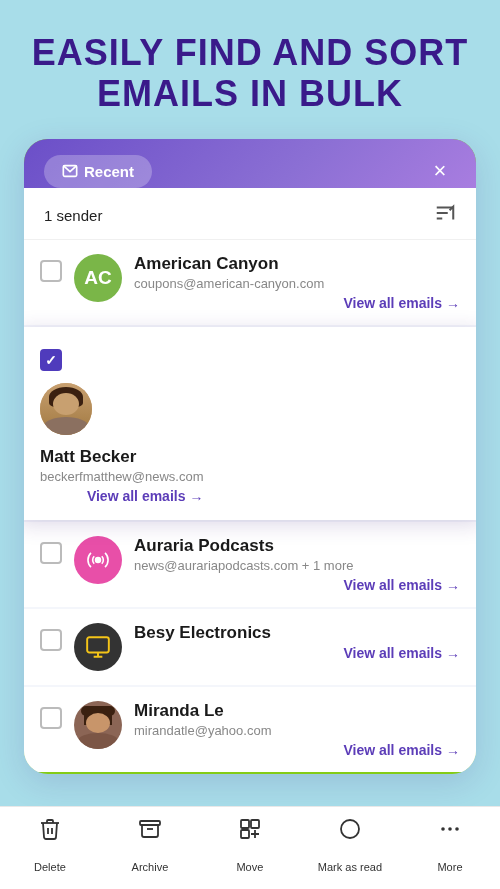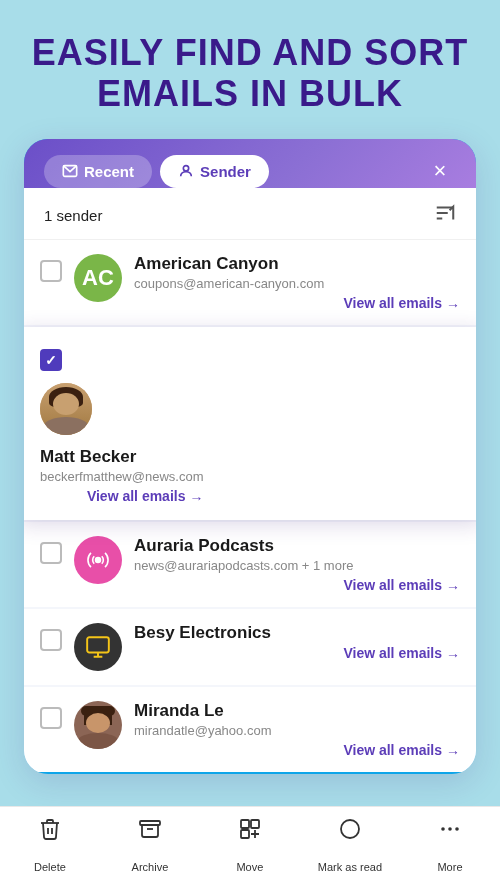--- a/index.html
+++ b/index.html
@@ -20,21 +20,21 @@
       font-size: 36px;
       font-weight: 900;
       line-height: 1.15;
       text-transform: uppercase;
       letter-spacing: 1px;
     }
 
     
     .main-card {
       margin: 0 24px;
-      background: #0ea5e9;
+      background: #84cc16;
       border-radius: 24px;
       overflow: hidden;
       box-shadow: 0 8px 32px rgba(60,30,120,0.15);
     }
 
     
     .card-header {
       background: linear-gradient(135deg, #6b4fc8 0%, #8b6fd4 60%, #a87de0 100%);
       padding: 16px 20px 0 20px;
       position: relative;
@@ -153,21 +153,21 @@
     }
 
     .avatar {
       width: 48px;
       height: 48px;
       border-radius: 50%;
       flex-shrink: 0;
       display: flex;
       align-items: center;
       justify-content: center;
-      font-size: 22px;
+      font-size: 19px;
       font-weight: 700;
       color: white;
       overflow: hidden;
     }
 
     .avatar-ac { background: #7ab648; }
 
     .sender-info {
       flex: 1;
       min-width: 0;
@@ -247,27 +247,20 @@
 <div class="main-card">
 
   <div class="card-header">
     <div class="tabs-row">
       <div class="tab tab-recent">
         <svg width="16" height="16" viewBox="0 0 24 24" fill="none" stroke="white" stroke-width="2.5">
           <rect x="2" y="4" width="20" height="16" rx="2"></rect>
           <polyline points="2,4 12,13 22,4"></polyline>
         </svg>
         <span>Recent</span>
-      </div>
-      <div class="tab tab-sender">
-        <svg width="16" height="16" viewBox="0 0 24 24" fill="none" stroke="#5c3db8" stroke-width="2.5">
-          <circle cx="12" cy="8" r="4"></circle>
-          <path d="M4 20c0-4 3.6-7 8-7s8 3 8 7"></path>
-        </svg>
-        <span>Sender</span>
       </div>
       <div class="close-btn">×</div>
     </div>
   </div>
 
   <div class="sort-bar">
     <span class="sender-count">1 sender</span>
     <div class="sort-icon">
       <svg width="22" height="22" viewBox="0 0 24 24" fill="none" stroke="#555" stroke-width="2.2">
         <line x1="3" y1="6" x2="21" y2="6"></line>

